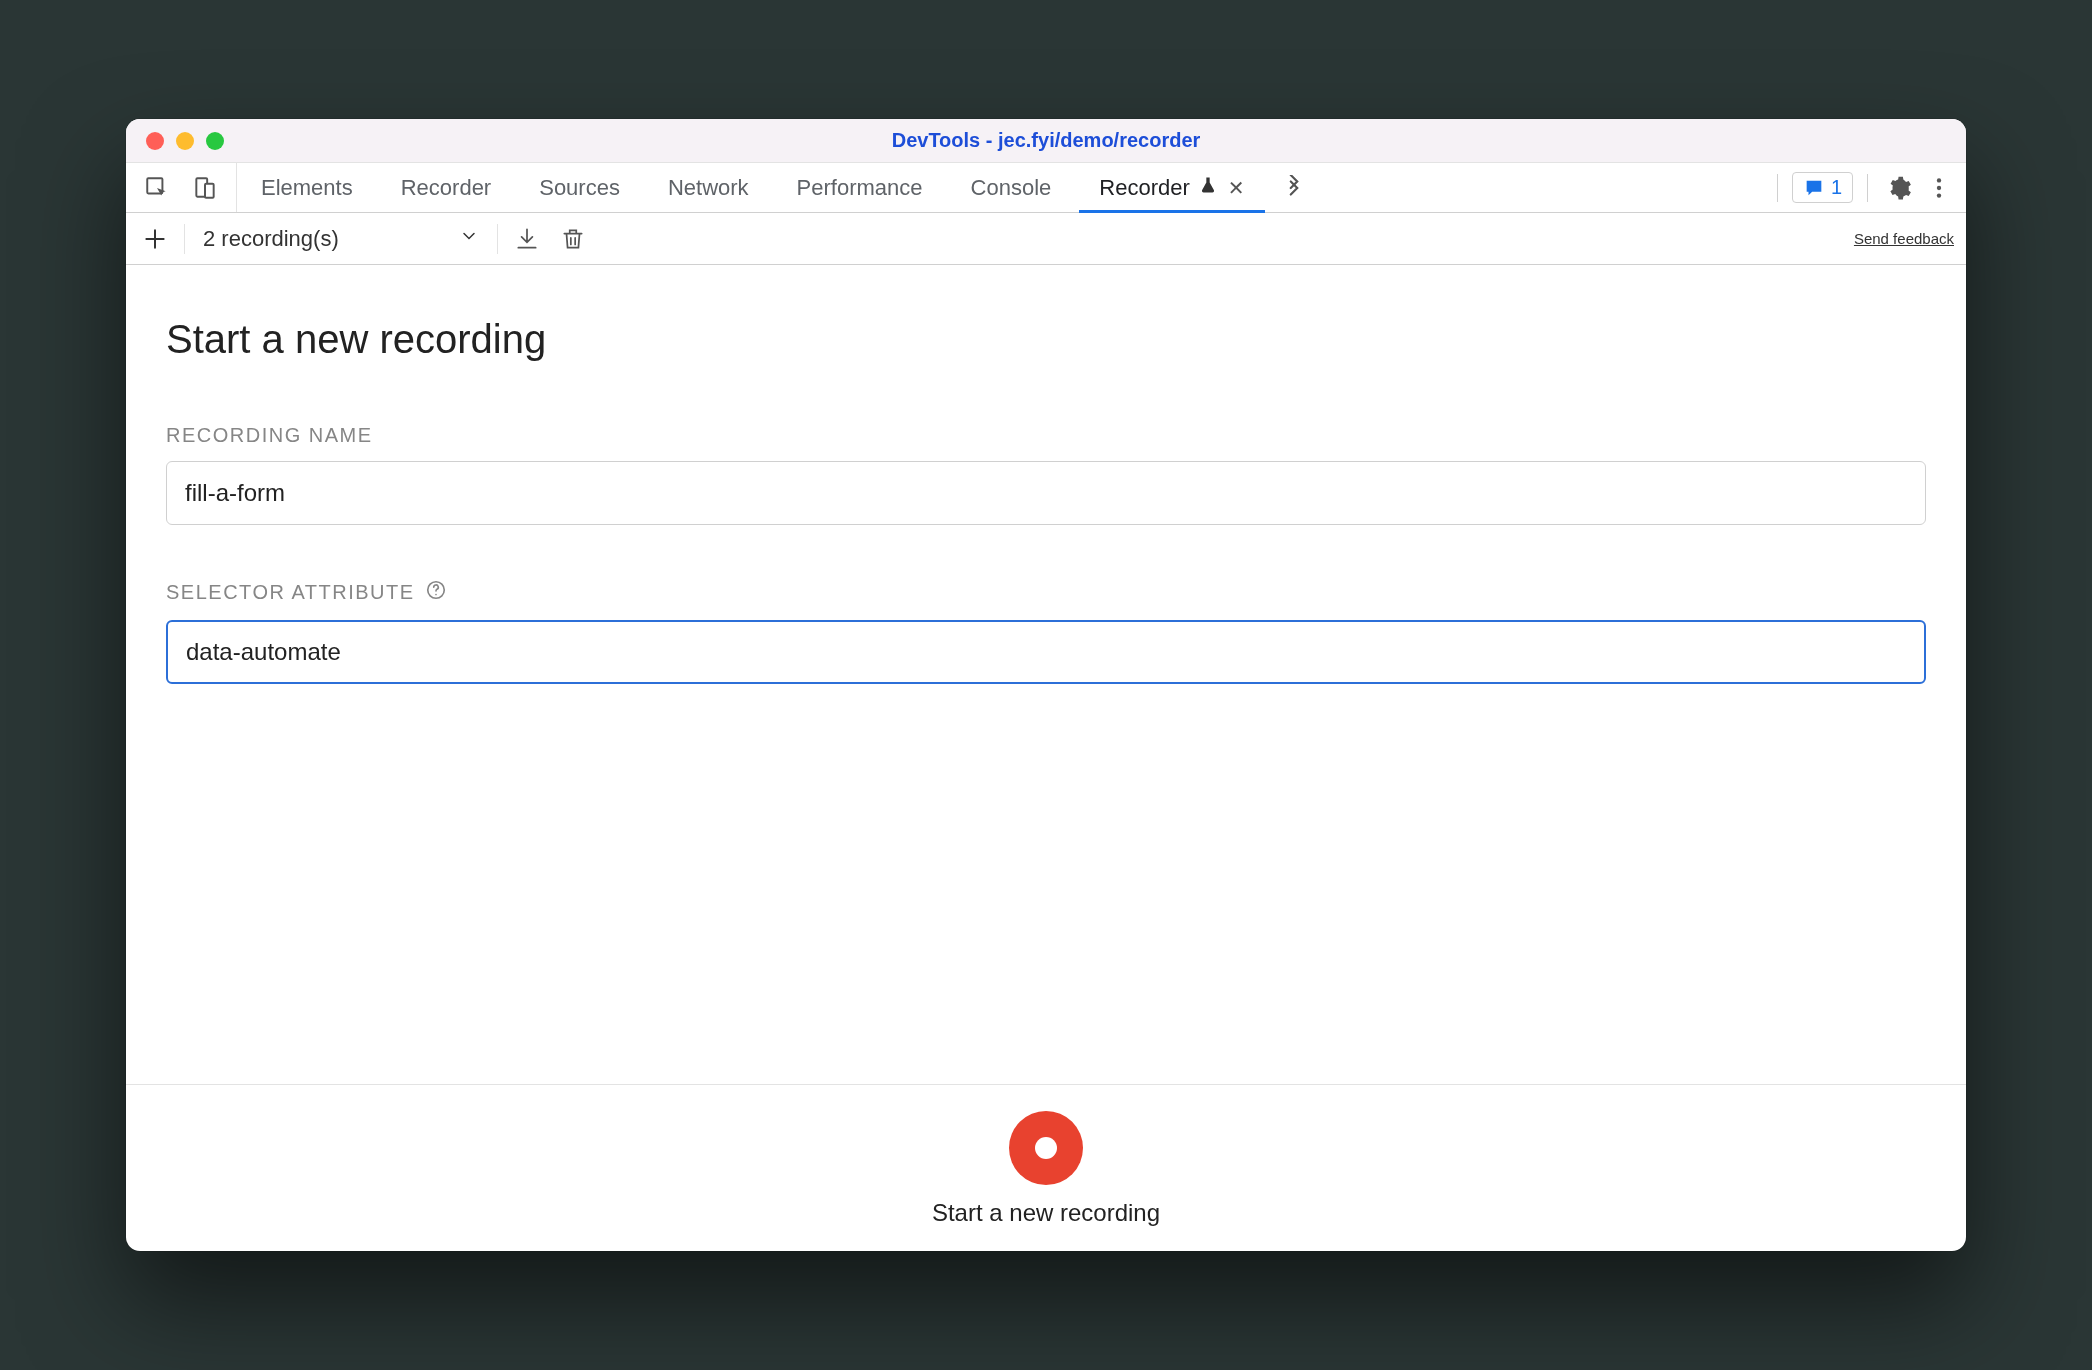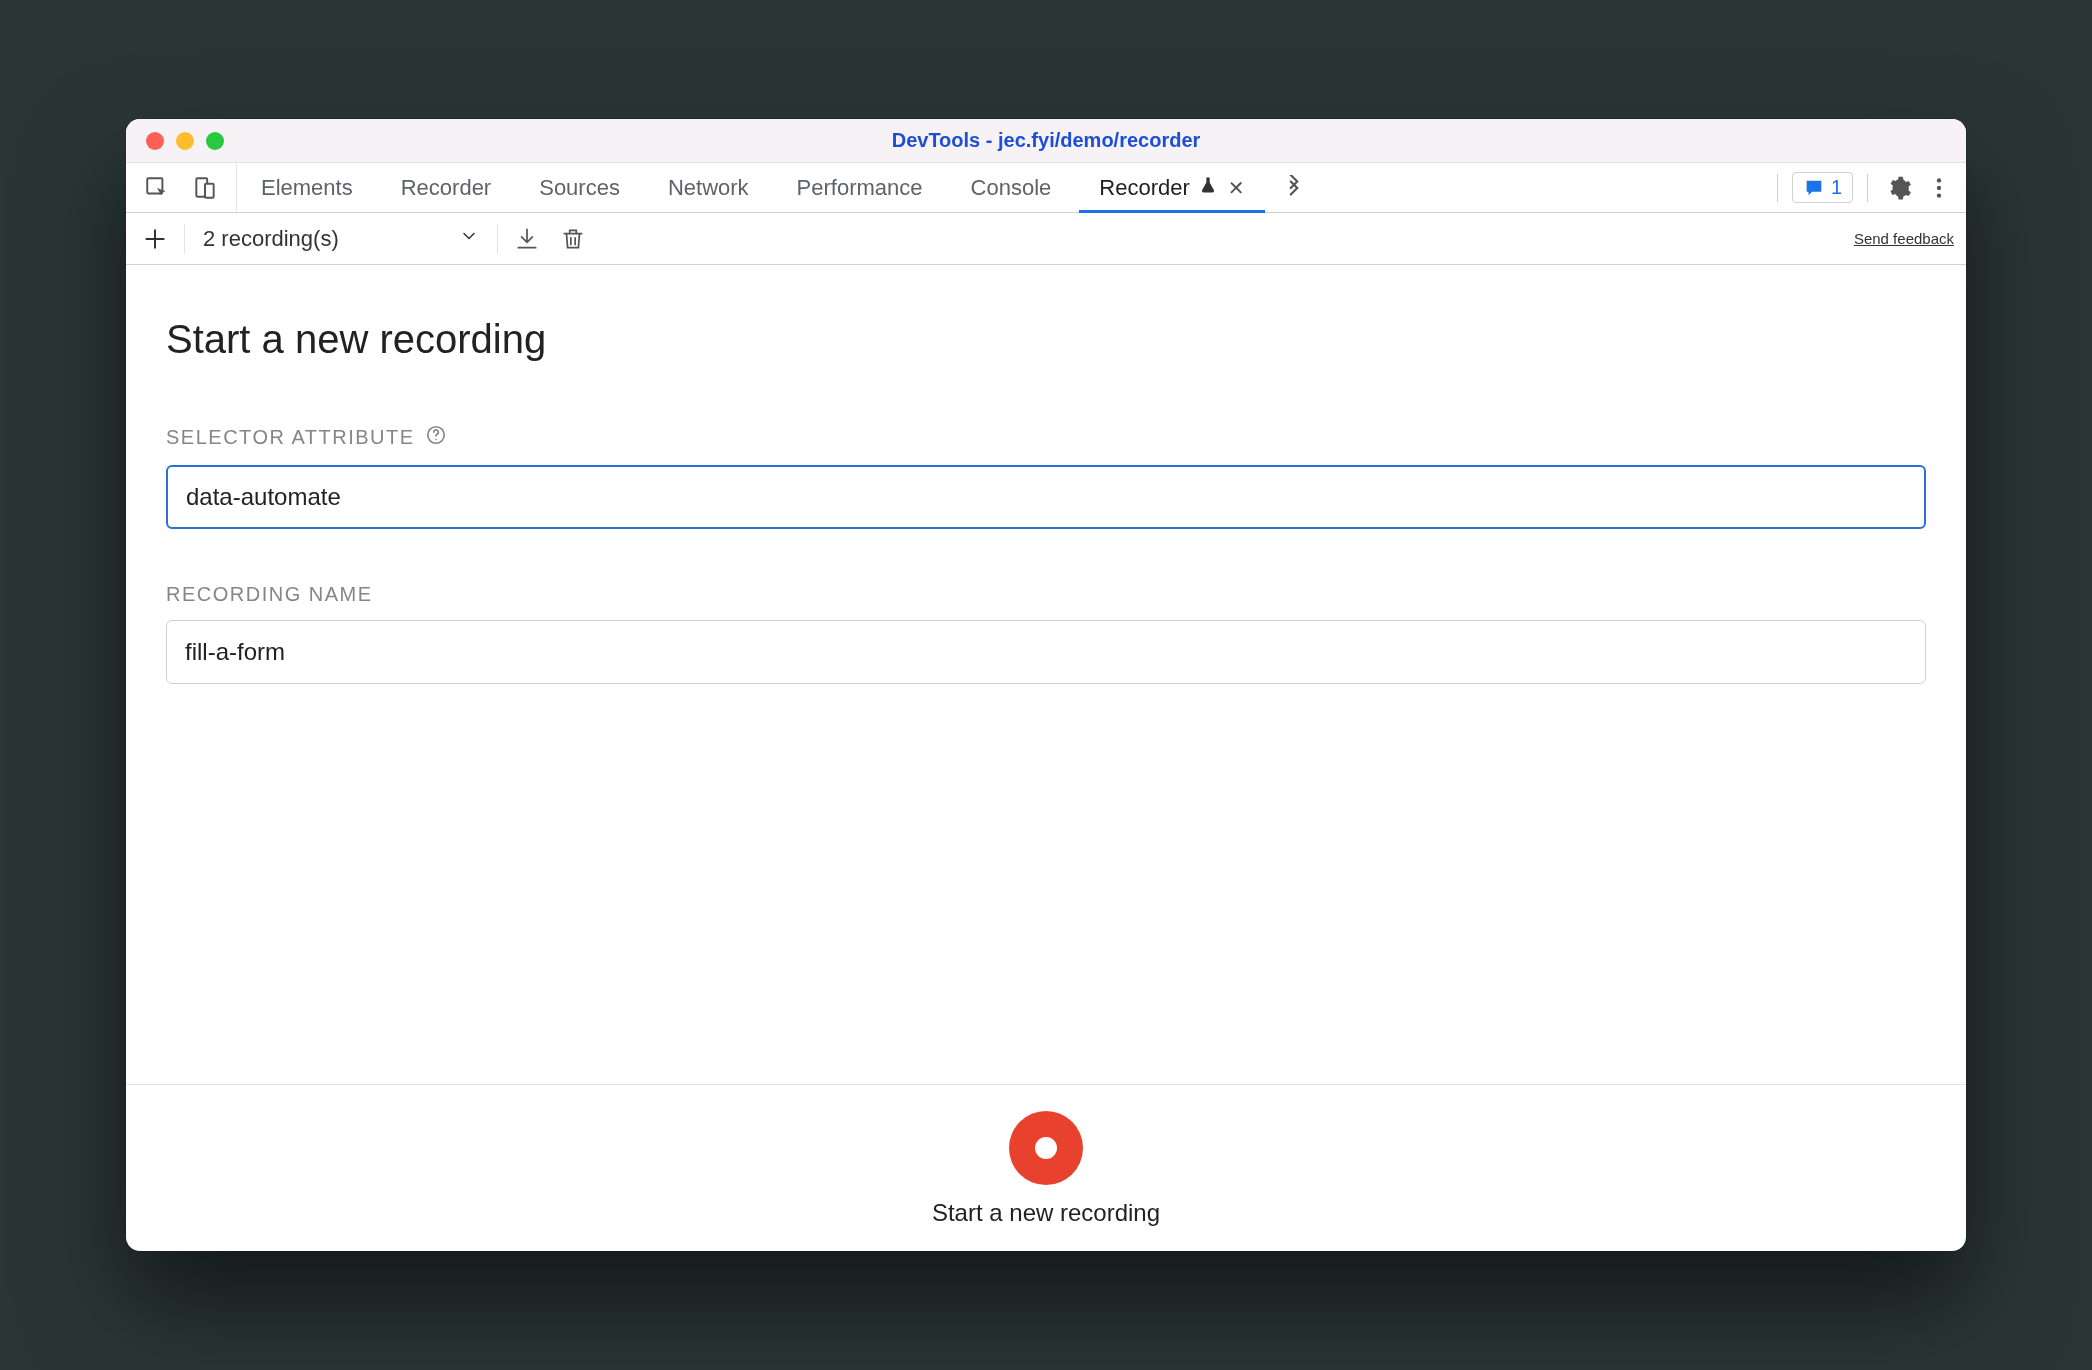--- a/index.html
+++ b/index.html
@@ -350,36 +350,36 @@
           <path d="M4 7h16M9 7V4h6v3M6 7l1 13h10l1-13M10 11v6M14 11v6" stroke-linecap="round"></path>
         </svg>
     </span>
     <a class="feedback-link">Send feedback</a>
   </div>
 
   <div class="content">
     <h1 class="page-title">Start a new recording</h1>
 
     <div class="field-block">
+      <div class="field-label">RECORDING NAME</div>
+      <input class="text-input" type="text" value="fill-a-form" style="">
+    </div>
+
+    <div class="field-block">
       <div class="field-label">
         <span>SELECTOR ATTRIBUTE</span>
         <span class="help">
           <svg viewBox="0 0 24 24">
               <circle cx="12" cy="12" r="9"></circle>
               <path d="M9.5 9a2.5 2.5 0 1 1 3.5 2.3c-.9.4-1 .9-1 1.7M12 17h.01" stroke-linecap="round"></path>
             </svg>
         </span>
       </div>
       <input class="text-input focused" type="text" value="data-automate" style="">
     </div>
-
-    <div class="field-block">
-      <div class="field-label">RECORDING NAME</div>
-      <input class="text-input" type="text" value="fill-a-form" style="">
-    </div>
   </div>
 
   <div class="footer">
     <div class="record-btn">
       <div class="dot"></div>
     </div>
     <div class="record-label">Start a new recording</div>
   </div>
 
 </div>

